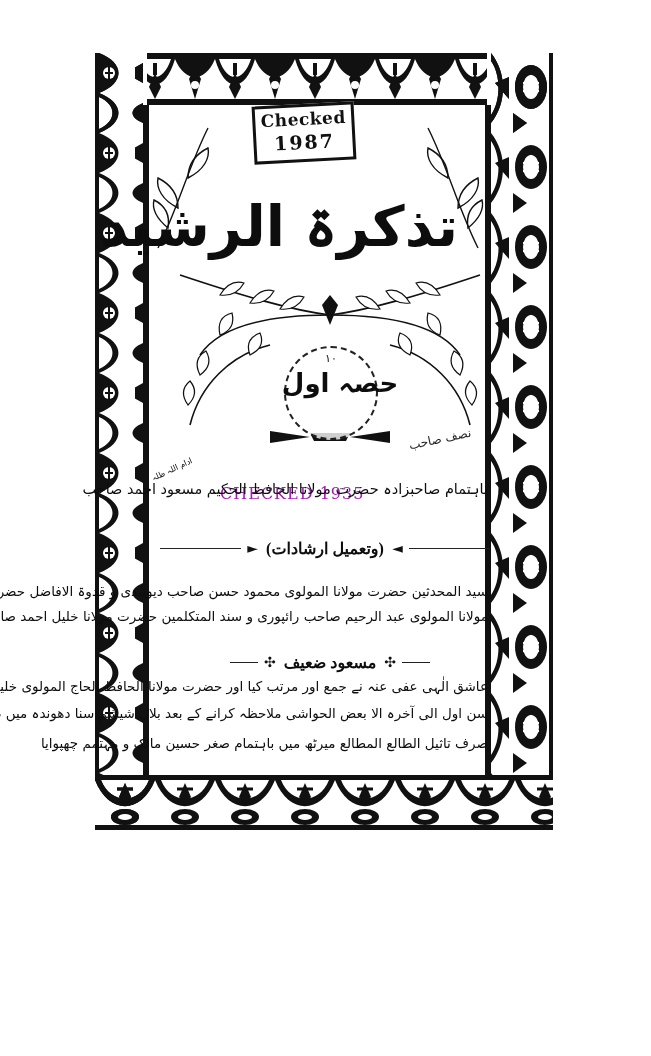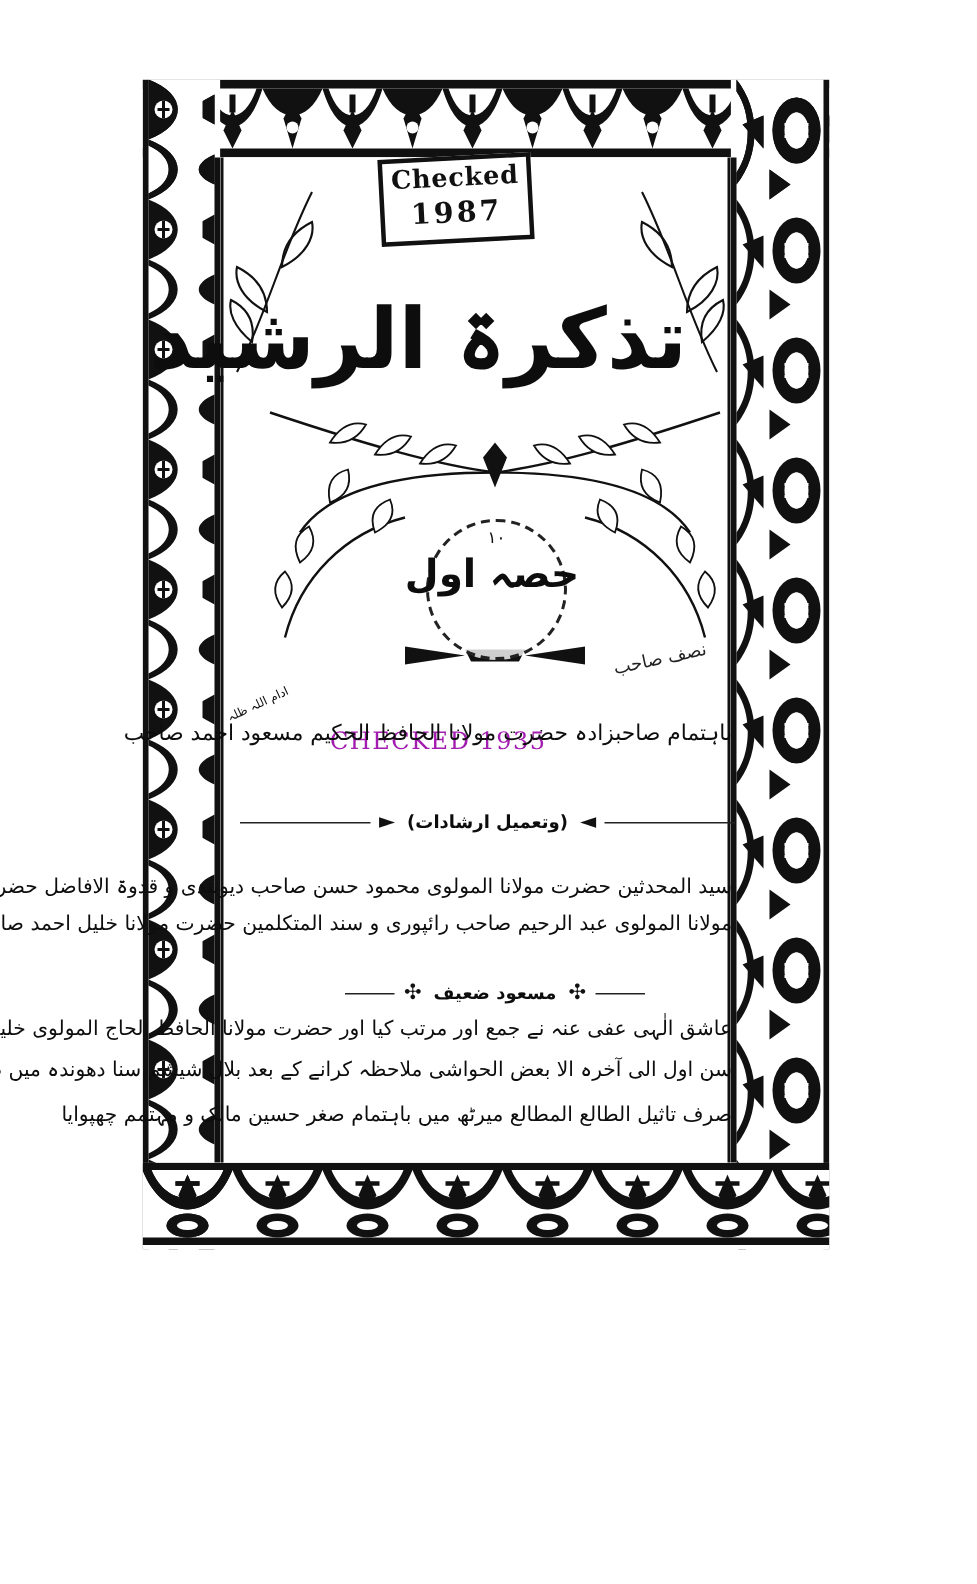--- a/index.html
+++ b/index.html
@@ -45,21 +45,21 @@
   .title {
     position: absolute; left: 200px; top: 199px; width: 258px;
     font-size: 56px; font-weight: bold; line-height: 1; letter-spacing: 1px;
   }
   .wreath { position: absolute; left: 160px; top: 255px; width: 340px; height: 190px; }
   .medallion {
     position: absolute; left: 284px; top: 346px; width: 90px; height: 90px;
     border-radius: 50%; border: 2px dashed #222; background: rgba(255,255,255,0.8);
   }
   .part-label {
-    position: absolute; left: 268px; top: 370px; width: 120px;
+    position: absolute; left: 280px; top: 370px; width: 120px;
     font-size: 26px; font-weight: bold; line-height: 1;
   }
   .part-number { position: absolute; left: 306px; top: 352px; width: 50px; font-size: 11px; font-family: Liberation Serif, serif; }
 
   .stamp-mid {
     position: absolute; left: 220px; top: 448px; width: 200px;
     font-family: "DejaVu Serif", serif; font-size: 16px; color: #a21caf; letter-spacing: 1px;
     white-space: nowrap;
     margin-top: 36px;
   }
@@ -69,21 +69,21 @@
   }
   .line { position: absolute; left: 148px; width: 340px; font-size: 13.5px; line-height: 1; font-weight: normal; }
   .l-a { top: 482px; font-size: 14.5px; }
   .small-tag { position: absolute; top: 465px; left: 148px; width: 48px; font-size: 8px; transform: rotate(-25deg); }
   .divider {
     position: absolute; left: 160px; width: 330px; height: 20px;
     display: flex; align-items: center; justify-content: center; gap: 6px;
   }
   .divider .rule { flex: 1; height: 1px; background: #222; }
   .divider .orn { font-size: 14px; color: #111; }
-  .divider .label { font-size: 12px; font-weight: bold; padding: 0 2px; }
+  .divider .label { font-size: 16px; font-weight: bold; padding: 0 2px; font-family: Liberation Serif, serif; }
   .d1 { top: 538px; }
   .l-b { top: 585px; }
   .l-c { top: 610px; }
   .d2 { top: 652px; left: 230px; width: 200px; }
   .l-d { top: 680px; }
   .l-e { top: 707px; }
   .l-f { top: 737px; }
 </style>
 </head>
 <body>

